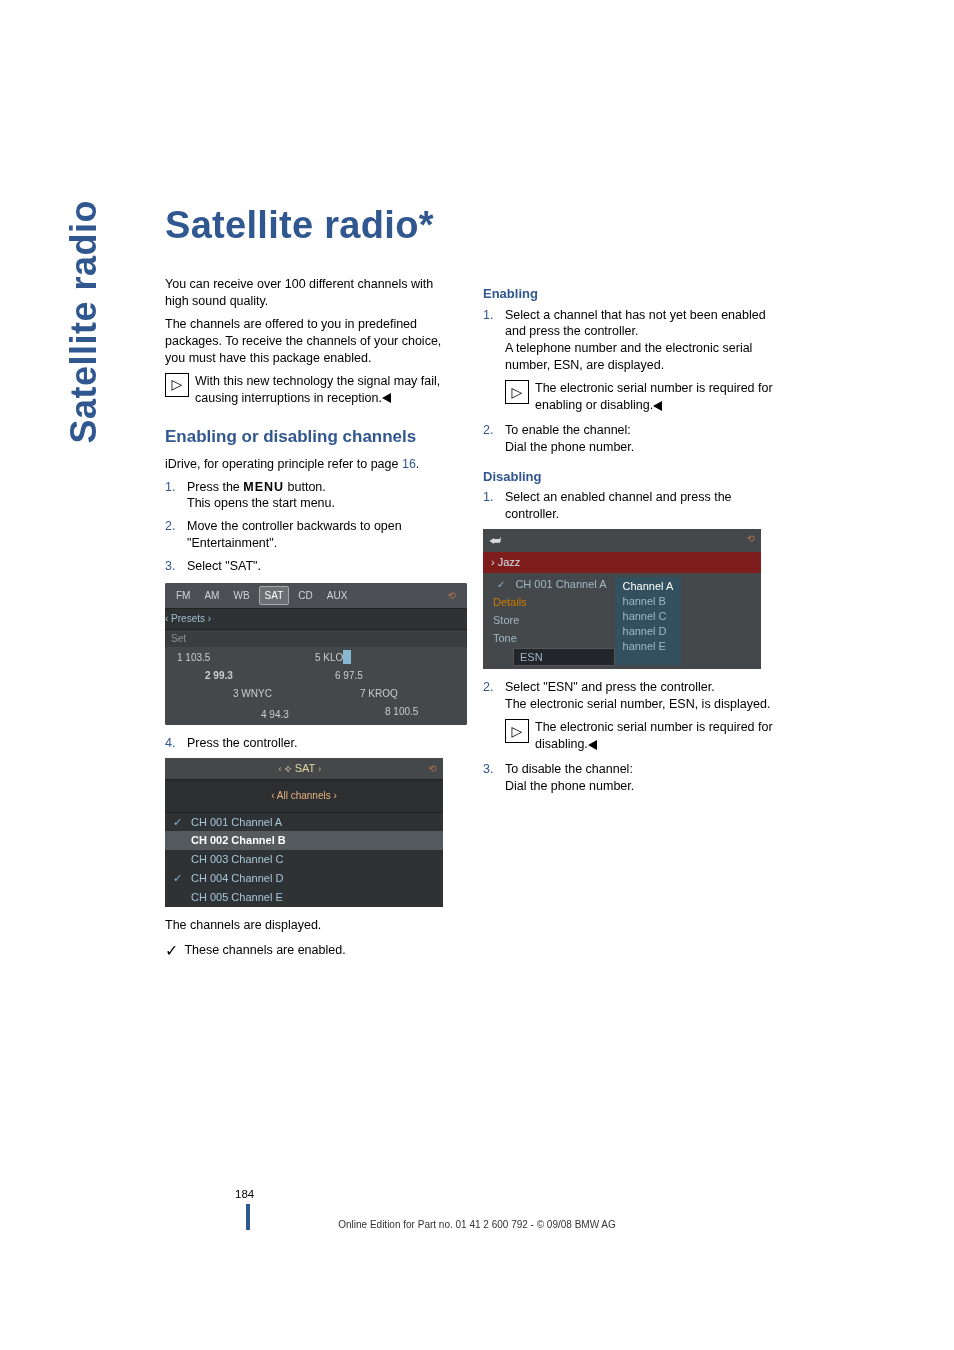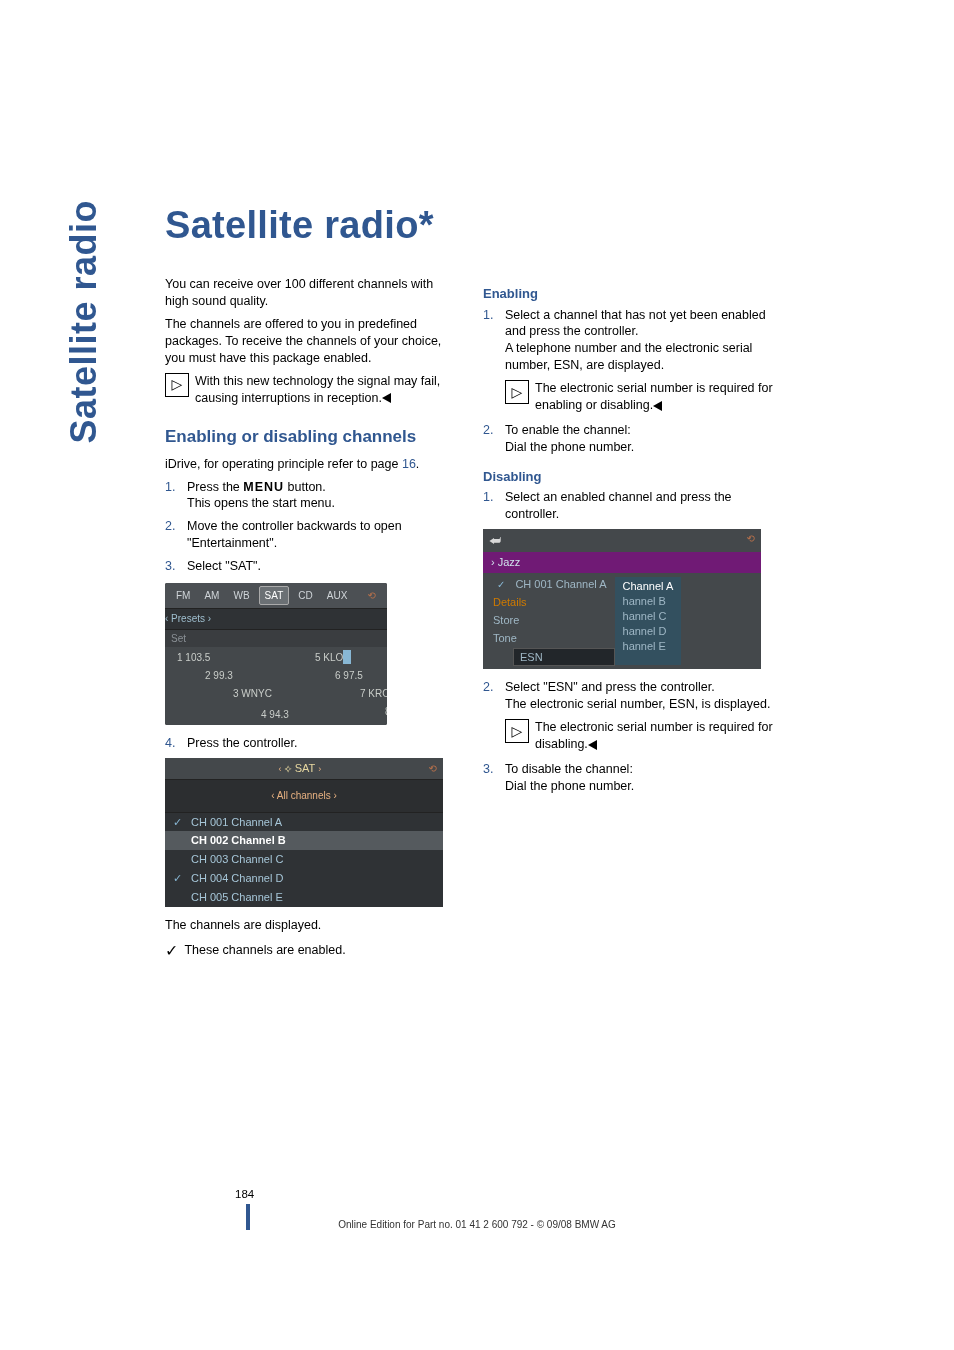--- a/index.html
+++ b/index.html
@@ -85,21 +85,21 @@
   }
   .endmark {
     display: inline-block;
     width: 0; height: 0;
     border-top: 5px solid transparent;
     border-bottom: 5px solid transparent;
     border-right: 9px solid #000;
     vertical-align: middle;
   }
   .fig {
-    width: 222px;
+    width: 302px;
     margin: 8px 0 10px 0;
     font-family: Arial, sans-serif;
     font-size: 11px;
     color: #cfd4d8;
     background: #2f3235;
     border-radius: 2px;
     overflow: hidden;
   }
   .fig .tabbar {
     display: flex;
@@ -147,21 +147,21 @@
   .fig3 {
     width: 278px;
     margin: 6px 0 10px 0;
     font-family: Arial, sans-serif;
     font-size: 11px;
     background: #2f3235;
     color: #cfd4d8;
   }
   .fig3 .bar1 { background:#44484b; padding:3px 6px; display:flex; justify-content:space-between; }
   .fig3 .bar1 .bk { color:#d8d8d8; font-size:13px; }
-  .fig3 .jazz { background:#701a75; padding:3px 8px; font-size:11px; color:#cfe2ec; }
+  .fig3 .jazz { background:#7f1d1d; padding:3px 8px; font-size:11px; color:#cfe2ec; }
   .fig3 .lower { display:flex; background:#44484b; }
   .fig3 .menu { display:flex; flex-direction:column; padding:3px 6px; gap:1px; }
   .fig3 .menu span { font-size:11px; color:#9fb7c5; padding:1px 4px; }
   .fig3 .menu .det { color:#cf7a00; }
   .fig3 .menu .chk { color:#88b7d4; font-size:10px; margin-right:2px; }
   .fig3 .menu .esn { border:1px solid #555; background:#22262a; padding:1px 6px;margin-left:24px; }
   .fig3 .popup { background:#33505f; margin:4px 0 4px -6px; padding:2px 8px; display:flex; flex-direction:column; }
   .fig3 .popup span { font-size:11px; color:#9fb7c5; }
   .fig3 .popup .sel { color:#fff; }
 
@@ -247,21 +247,21 @@
           <span>CD</span>
           <span>AUX</span>
           <span class="circ" style="margin-left:auto">⟲</span>
         </div>
         <div class="subrow">‹  Presets  ›</div>
         <div class="setrow">Set</div>
         <div class="presets">
           <span class="chip" style="left:12px; top:4px;">1 103.5</span>
           <span class="chip" style="left:150px; top:4px;">5 KLOS</span>
           <span class="cursorblk" style="left:178px; top:3px;"></span>
-          <span class="chip" style="left:40px; top:22px;">2 99.3</span>
+          <span class="chip" style="left:40px; top:22px;font-weight:bold;">2 99.3</span>
           <span class="chip" style="left:170px; top:22px;">6 97.5</span>
           <span class="chip" style="left:68px; top:40px;">3 WNYC</span>
           <span class="chip" style="left:195px; top:40px;">7 KROQ</span>
           <span class="chip" style="left:96px; top:61px;">4 94.3</span>
           <span class="chip" style="left:220px; top:58px;">8 100.5</span>
         </div>
       </div>
 
       <ol class="numlist">
         <li>

